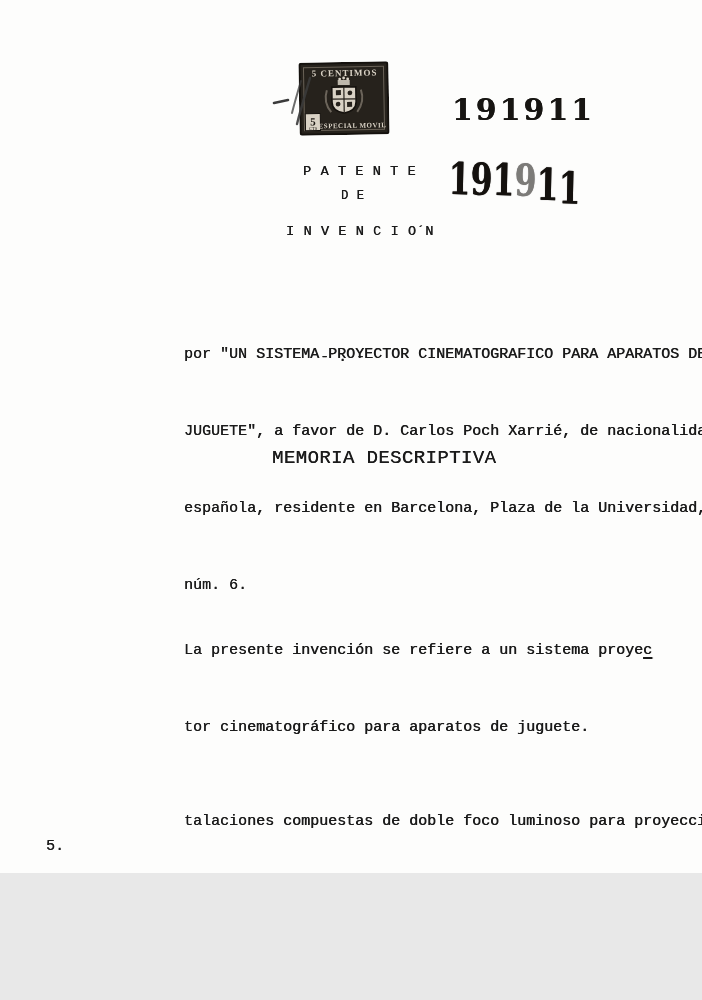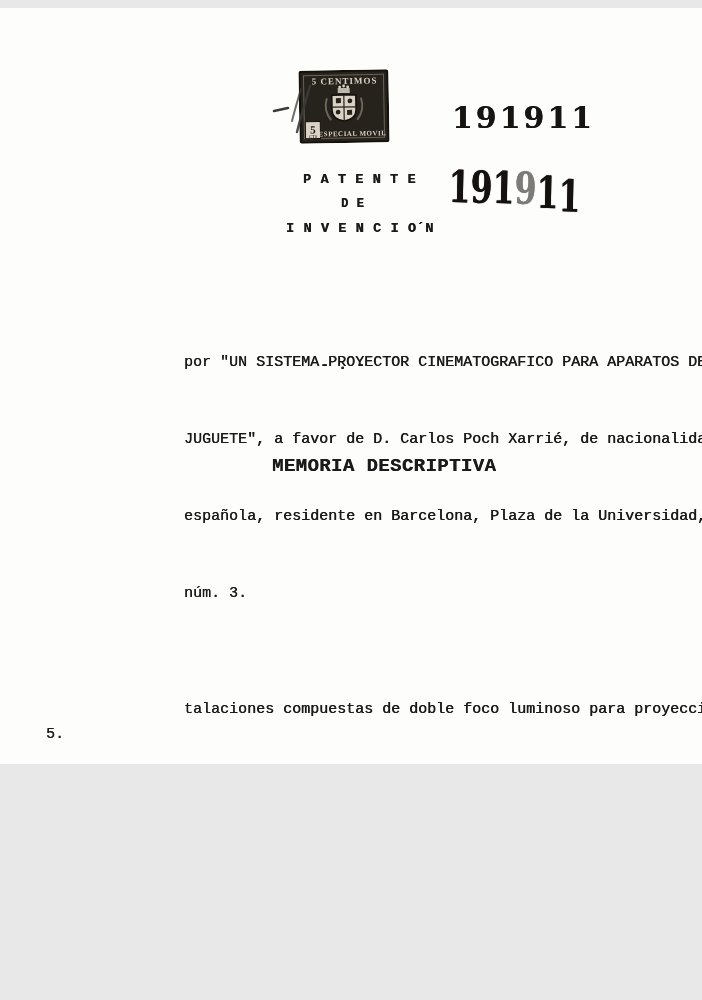--- a/index.html
+++ b/index.html
@@ -1,24 +1,24 @@
 <!DOCTYPE html>
 <html><head>
 <meta charset="utf-8">
 <style>
   html,body{margin:0;padding:0;background:#e8e8e8;}
   .page{
-    position:relative;width:702px;height:756px;margin:8px auto;
+    position:relative;width:702px;height:873px;margin:0 auto;
     background:#fdfdfc;overflow:hidden;
     font-family:"Liberation Mono","DejaVu Sans Mono",monospace;
     color:#1b1b1b;
   }
   .abs{position:absolute;}
   .tw{text-shadow:0.35px 0 0 currentColor;white-space:pre;}
-  .bold{font-weight:bold;}
+  .bold{font-weight:normal;}
   
   .stamp-wrap{left:299px;top:62px;width:90px;height:73px;transform:rotate(-1deg);}
   
   .pen-mark{left:268px;top:72px;width:56px;height:56px;}
   
   .num-top{
     left:452px;top:92px;
     font-family:"DejaVu Serif","Liberation Serif",serif;
     font-weight:bold;font-size:30px;letter-spacing:3px;color:#171512;
     text-shadow:0 0 0.6px #171512;
@@ -30,21 +30,21 @@
     transform:rotate(1.2deg) scaleX(0.72);transform-origin:left top;
     text-shadow:0 0 0.8px #14110e;
   }
   .num-stamp .d{display:inline-block;}
   .num-stamp .d:nth-child(4){opacity:0.55;}
   .num-stamp .d:nth-child(5){transform:translateY(4px);}
   .num-stamp .d:nth-child(6){transform:translateY(7px);}
   
   .h1{left:303px;top:164px;font-size:13.5px;letter-spacing:0.6px;}
   .h2{left:341px;top:189px;font-size:12px;letter-spacing:0.6px;}
-  .h3{left:286px;top:213px;font-size:13.5px;letter-spacing:0.6px;}
+  .h3{left:286px;top:224px;font-size:13.5px;letter-spacing:0.6px;}
   
   .grant{left:112px;top:248px;width:565px;font-size:15px;}
   .gline{height:26px;line-height:26px;white-space:pre;}
   
   .sep{left:320px;top:349px;font-size:15px;}
   .memoria{left:272px;top:447px;font-size:19px;letter-spacing:0.4px;}
   
   .body-block{left:112px;top:518px;width:566px;font-size:15px;}
   .bline{position:relative;height:26px;line-height:26px;white-space:pre;}
   .bline.ind{text-indent:82px;}
@@ -108,32 +108,40 @@
     
       <div class="gline">
         <span>JUGUETE", a favor de D. Carlos Poch Xarrié, de nacionalidad</span>
       </div>
     
       <div class="gline">
         <span>española, residente en Barcelona, Plaza de la Universidad,</span>
       </div>
     
       <div class="gline">
-        <span>núm. 3.</span>
+        <span>núm. 6.</span>
       </div>
     </div>
 
   <div class="abs sep tw bold">- . -</div>
 
   <div class="abs memoria tw bold">MEMORIA DESCRIPTIVA</div>
 
   <div class="abs body-block tw">
     
   
+      <div class="bline ind">
+        <span class="lnum"></span>
+        <span class="ltext">La presente invención se refiere a un sistema proye<span class="u">c</span></span>
+      </div>
     
+      <div class="bline">
+        <span class="lnum"></span>
+        <span class="ltext">tor cinematográfico para aparatos de juguete.</span>
+      </div>
     
     
       <div class="bline">
         <span class="lnum"></span>
         <span class="ltext">talaciones compuestas de doble foco luminoso para proyección</span>
       </div>
     
       <div class="bline">
         <span class="lnum">5.</span>
         <span class="ltext">alterna de una u otra imagen, así como también las dotadas de</span>

